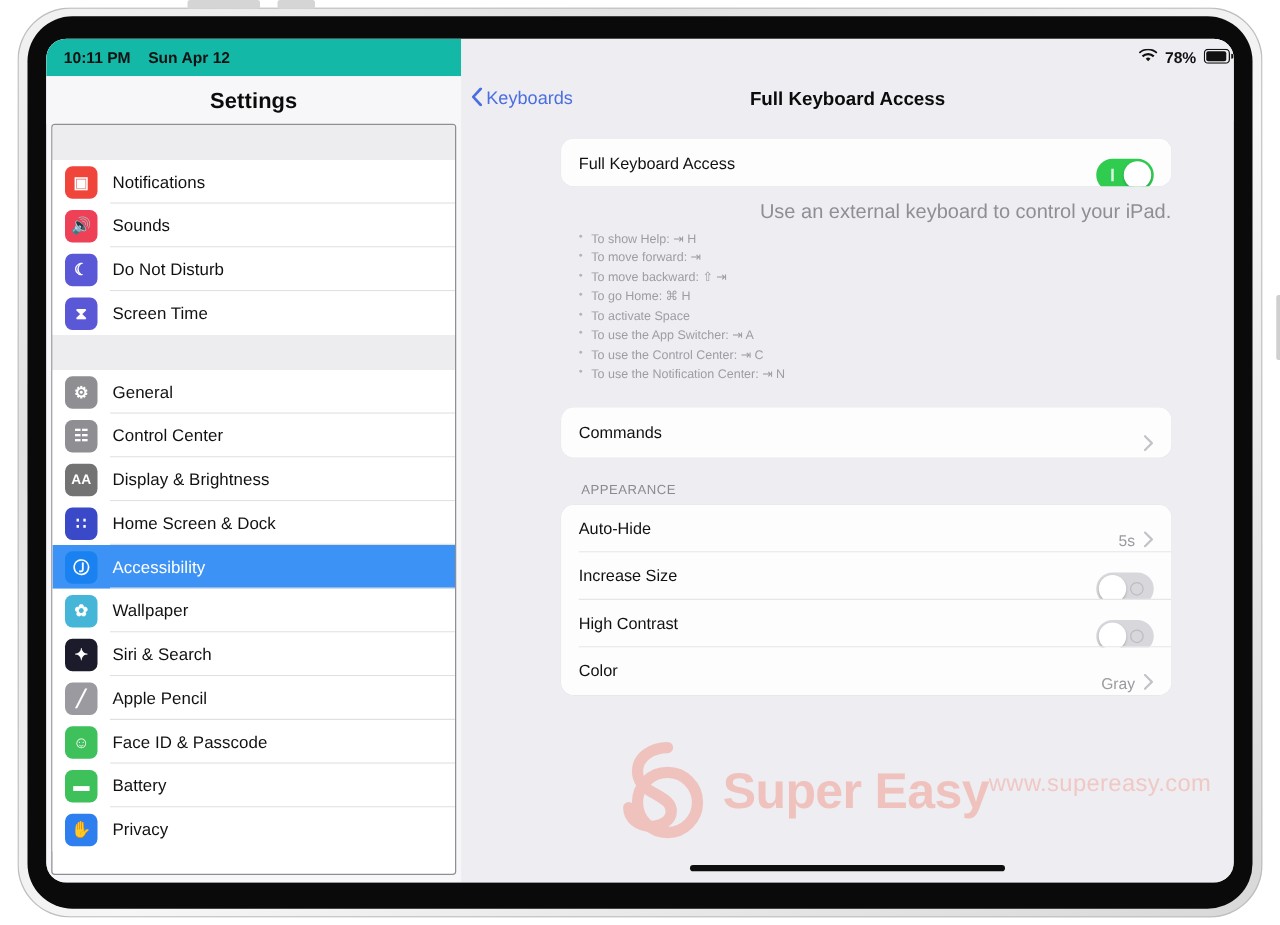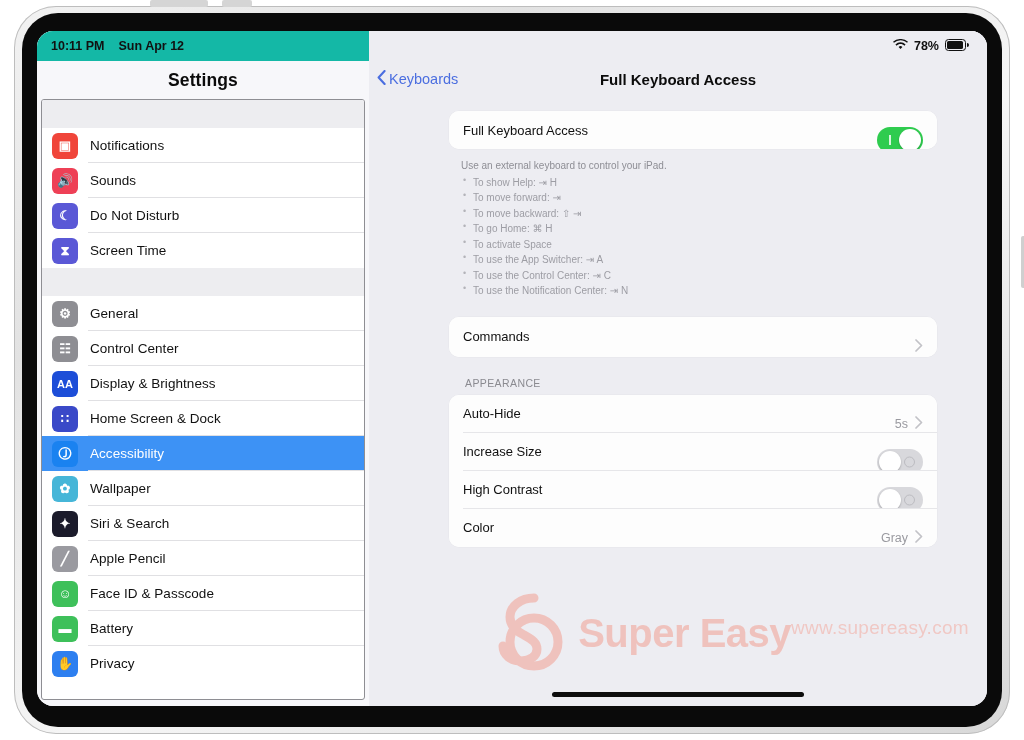--- a/index.html
+++ b/index.html
@@ -97,21 +97,21 @@
   }
   .srow.selected .slabel{ color:#ffffff; }
 
   
   #detail{
     flex:1; height:100%; background:#ededf2;
     position:relative; overflow:hidden;
   }
   #detail-status{
     height:30px; display:flex; align-items:center; justify-content:flex-end;
-    padding-right:18px; gap:6px;
+    gap:6px;
     font-size:12.5px; font-weight:bold; color:#111;
     background:#ededf2;
   }
   #detail-nav{
     height:36px; display:flex; align-items:center; position:relative;
     background:#ededf2;
   }
   #back-btn{
     display:flex; align-items:center; gap:3px; margin-left:8px;
     color:#4b6ee0; font-size:14.5px; cursor:pointer;
@@ -155,21 +155,21 @@
   }
   .toggle.on::before{
     content:""; position:absolute; left:12px; top:50%; transform:translateY(-50%);
     width:2px; height:10px; background:#d9f5df;
   }
 
   
   #helptext{
     padding:9px 0 0 12px; color:#9d9da4; font-size:10px; line-height:1.55;
   }
-  #helptext .lead{ color:#8e8e95; margin-bottom:1px; font-size:10px; }
+  #helptext .lead{ color:#8e8e95; margin-bottom:1px; font-size:16px;text-align:right; }
   #helptext ul{ list-style:none; }
   #helptext li{ padding-left:12px; position:relative; }
   #helptext li::before{
     content:"•"; position:absolute; left:2px; top:-1px; font-size:9px; color:#b3b3b9;
   }
 
   .section-head{
     font-size:10.5px; color:#8a8a90; letter-spacing:.4px;
     padding:20px 0 6px 16px; text-transform:uppercase;
   }
@@ -252,21 +252,21 @@
                 <span class="sicon" style="background: rgb(142, 142, 147);">⚙</span>
                 <span class="slabel">General</span>
                 <span class="sep"></span>
               </div>
               <div class="srow">
                 <span class="sicon" style="background: rgb(142, 142, 147);">☷</span>
                 <span class="slabel">Control Center</span>
                 <span class="sep"></span>
               </div>
               <div class="srow">
-                <span class="sicon" style="background: #1d4ed8; font-size: 11px;">AA</span>
+                <span class="sicon" style="background: #737373; font-size: 11px;">AA</span>
                 <span class="slabel">Display &amp; Brightness</span>
                 <span class="sep"></span>
               </div>
               <div class="srow">
                 <span class="sicon" style="background: rgb(58, 73, 200);">∷</span>
                 <span class="slabel">Home Screen &amp; Dock</span>
                 <span class="sep"></span>
               </div>
               <div class="srow selected">
                 <span class="sicon" style="background: rgb(26, 130, 240);">Ⓙ</span>

